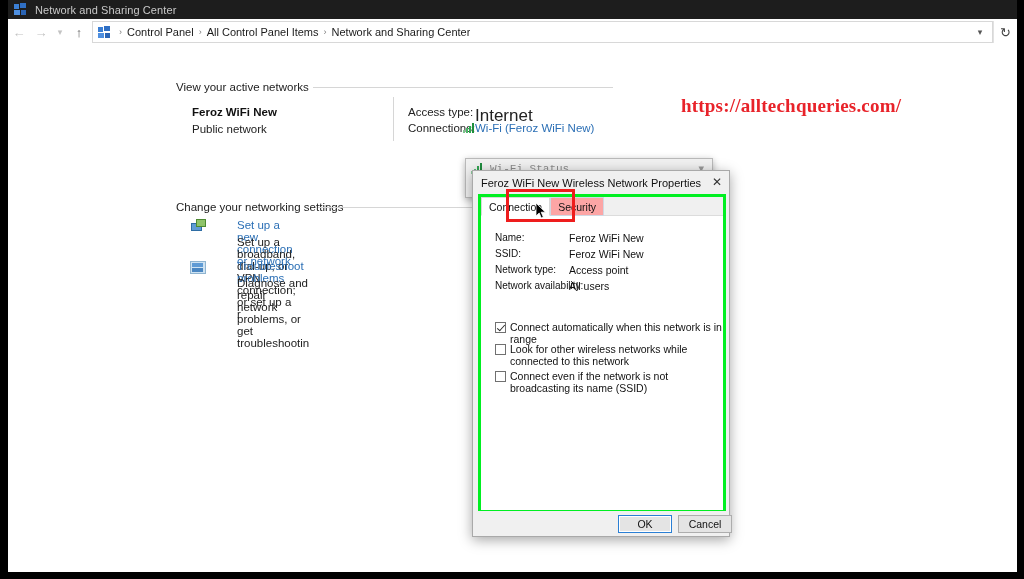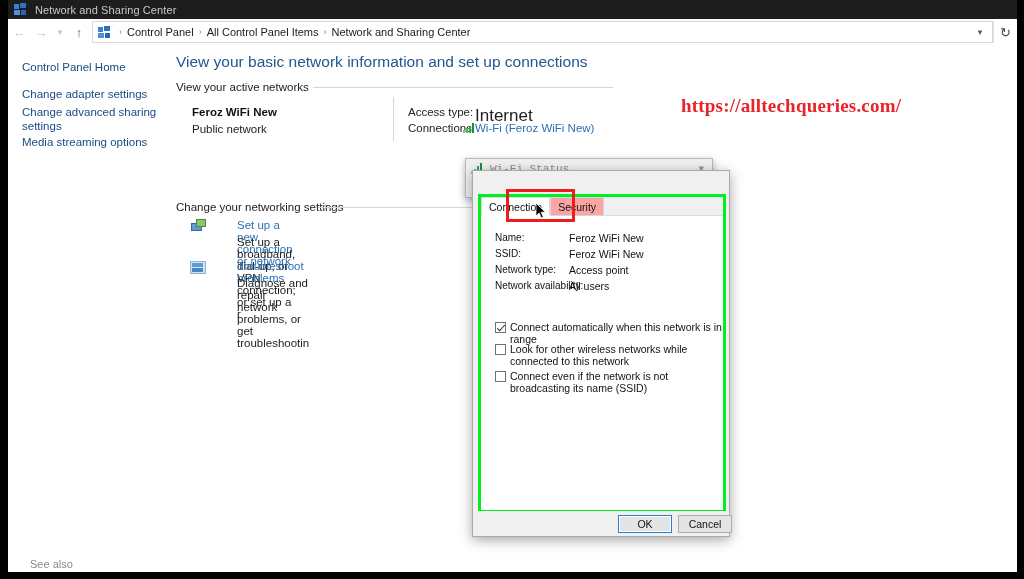--- a/index.html
+++ b/index.html
@@ -269,30 +269,22 @@
         </div>
         <span class="addr-right">
           <span class="addr-chev">▾</span>
         </span>
       </div>
       <span class="refreshbtn">↻</span>
     </div>
 
     <div class="content">
 
-      <div class="sidebar">
-        <div class="side-link home">Control Panel Home</div>
-        <div class="side-link s1">Change adapter settings</div>
-        <div class="side-link s2">Change advanced sharing settings</div>
-        <div class="side-link s3">Media streaming options</div>
-        <div class="see-also">See also</div>
-      </div>
 
       <div class="main">
-        <div class="main-h1">View your basic network information and set up connections</div>
 
         <div class="section-label" style="left:8px; top:36px;">View your active networks</div>
         <div class="section-rule" style="left:145px; top:42px; width:300px;"></div>
 
         <div class="net-name">Feroz WiFi New</div>
         <div class="net-sub">Public network</div>
         <div class="vline"></div>
 
         <div class="kv-k" style="left:240px; top:61px;">Access type:</div>
         <div class="kv-v" style="left:307px; top:61px;">Internet</div>
@@ -336,20 +328,24 @@
           <i></i>
           <i></i>
           <i></i>
           <i></i>
         </span>
       <span class="ws-title">Wi-Fi Status</span>
       <span class="ws-chev">▾</span>
     </div>
 
     <div class="dlg">
+      <div class="dlg-title">
+        <span class="t">Feroz WiFi New Wireless Network Properties</span>
+        <span class="dlg-close">✕</span>
+      </div>
 
       <div class="dlg-body">
         <div class="tabstrip">
           <span class="tab active">Connection</span>
           <span class="tab hover">Security</span>
         </div>
 
         <div class="panel">
           <div class="p-k" style="left:14px; top:16px;">Name:</div>
           <div class="p-v" style="top:16px;">Feroz WiFi New</div>

